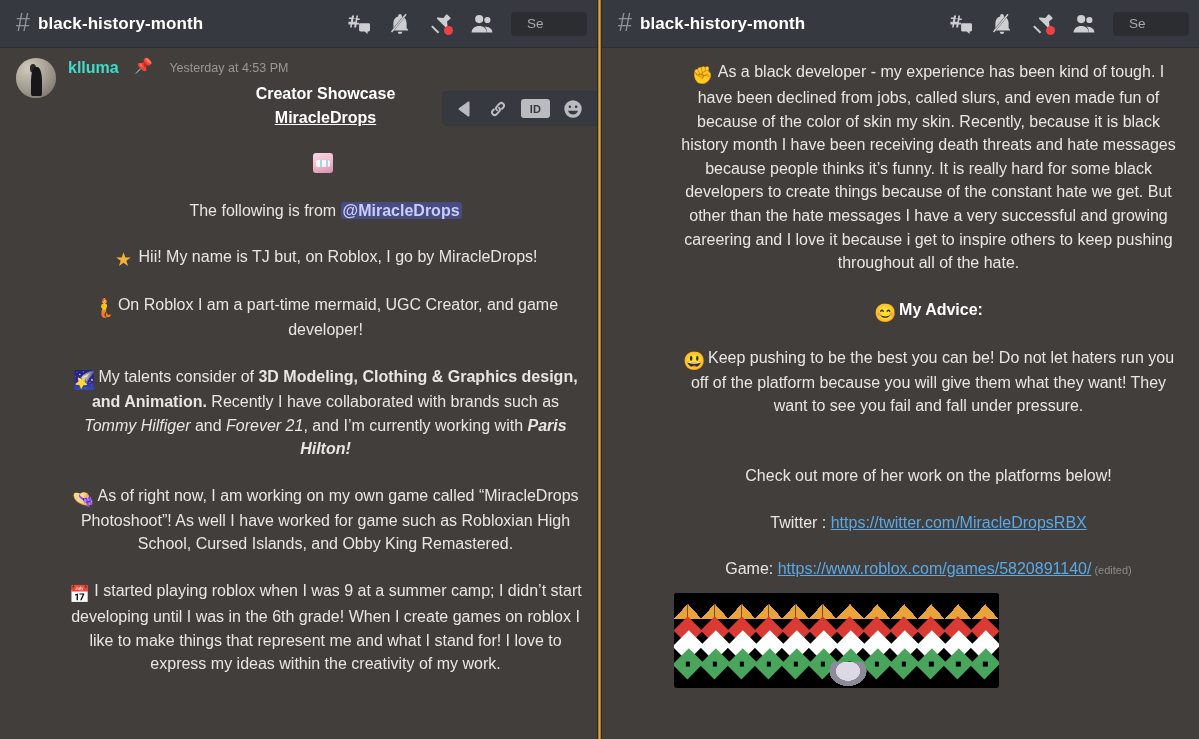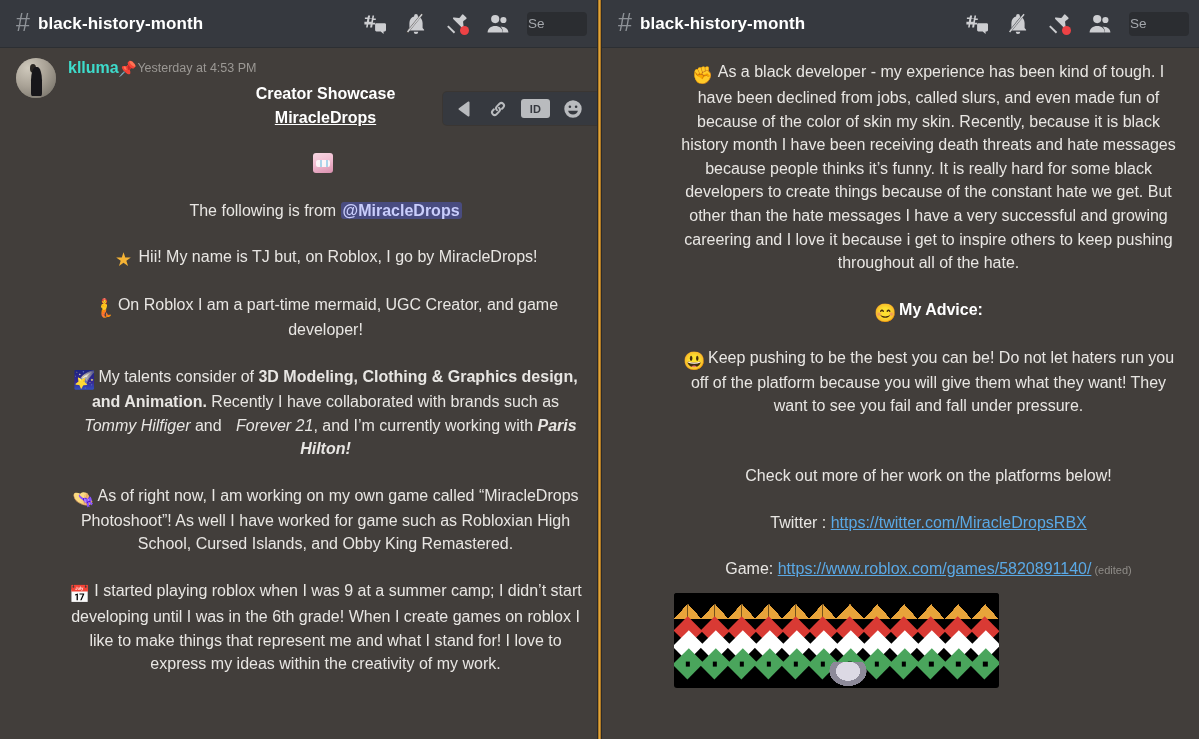--- a/index.html
+++ b/index.html
@@ -77,24 +77,24 @@
     position: absolute;
     right: 0px; bottom: 1px;
     width: 9px; height: 9px;
     border-radius: 50%;
     background: #ed4245;
   }
   .search-box {
     background: #2b2d31;
     border-radius: 4px;
     height: 24px;
-    width: 60px;
+    width: 76px;
     display: flex;
     align-items: center;
-    padding-left: 1px;
+    padding-left: 16px;
     color: #a5a8ad;
     font-size: 13.5px;
     overflow: hidden;
     white-space: nowrap;
     flex: 0 0 auto;
   }
 
   
   .msg-scroll {
     flex: 1 1 auto;
@@ -127,22 +127,22 @@
   }
   .avatar .av-fig2 {
     position:absolute;
     left:34%; top:16%;
     width:16%; height:22%;
     background:#2a2622;
     border-radius:50%;
   }
   .msg-head {
     display: flex;
-    align-items: center;
-    gap: 0;
+    align-items: flex-start;
+    gap: 16px;
     line-height: 20px;
     margin-bottom: 4px;
   }
   .username {
     color: #3edbcb;
     font-size: 16px;
     font-weight: bold;
   }
   .pin-emoji { font-size: 15px; line-height: 1; }
   .timestamp {
@@ -162,21 +162,21 @@
   .spacer { height: 23px; }
   .mention {
     background: rgba(88,101,242,.38);
     color: #c9cdfb;
     font-weight: bold;
     border-radius: 3px;
     padding: 0 2px;
   }
   .lnk { color: #5aa9e6; }
   .edited { color: #8f8c88; font-size: 11px; }
-  em.i { font-style: italic; margin-left: 10px; }
+  em.i { font-style: italic; }
   strong.bi { font-style: italic; font-weight: bold; }
 
   
   .emj {
     display: inline-block;
     width: 20px; height: 20px;
     vertical-align: -4px;
     margin-right: 5px;
     position: relative;
   }

